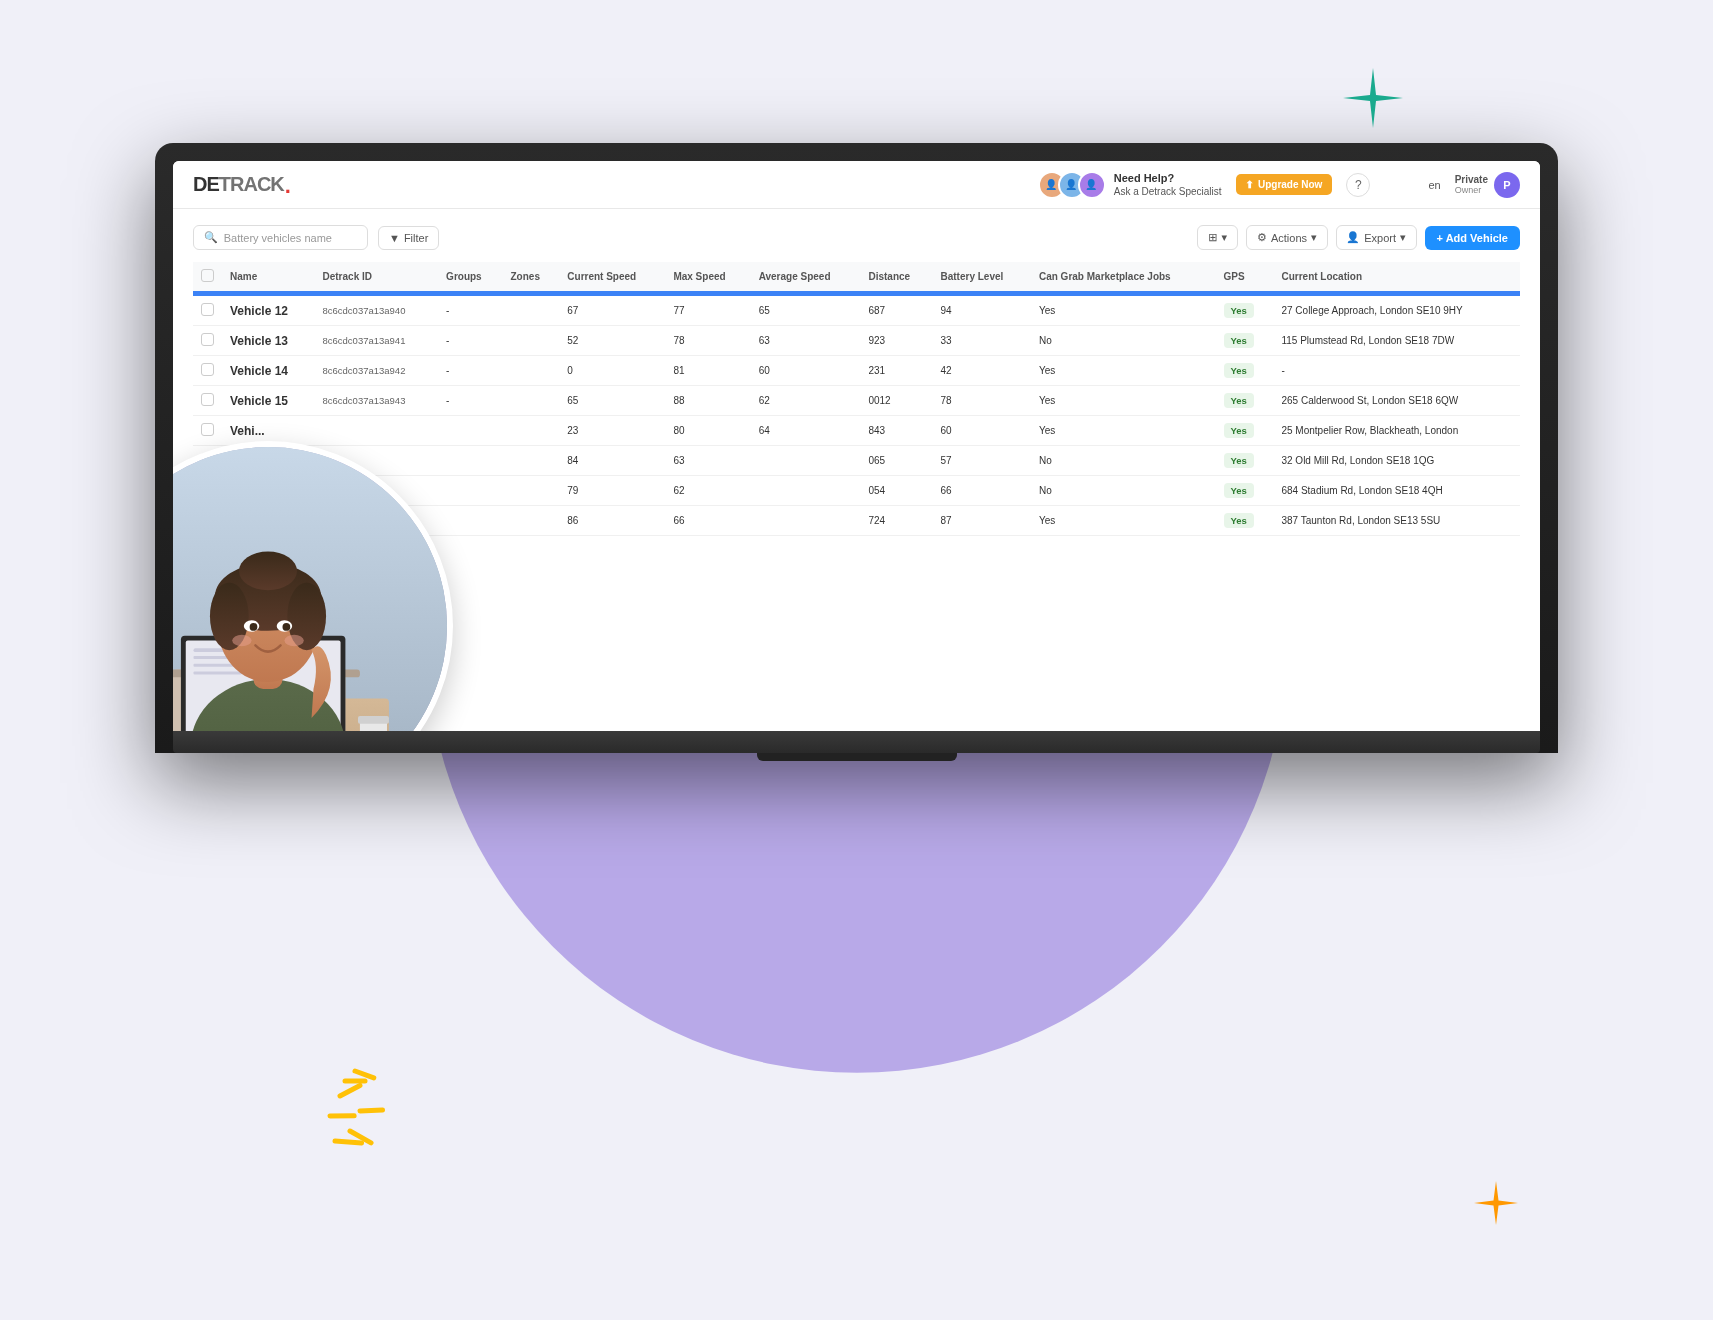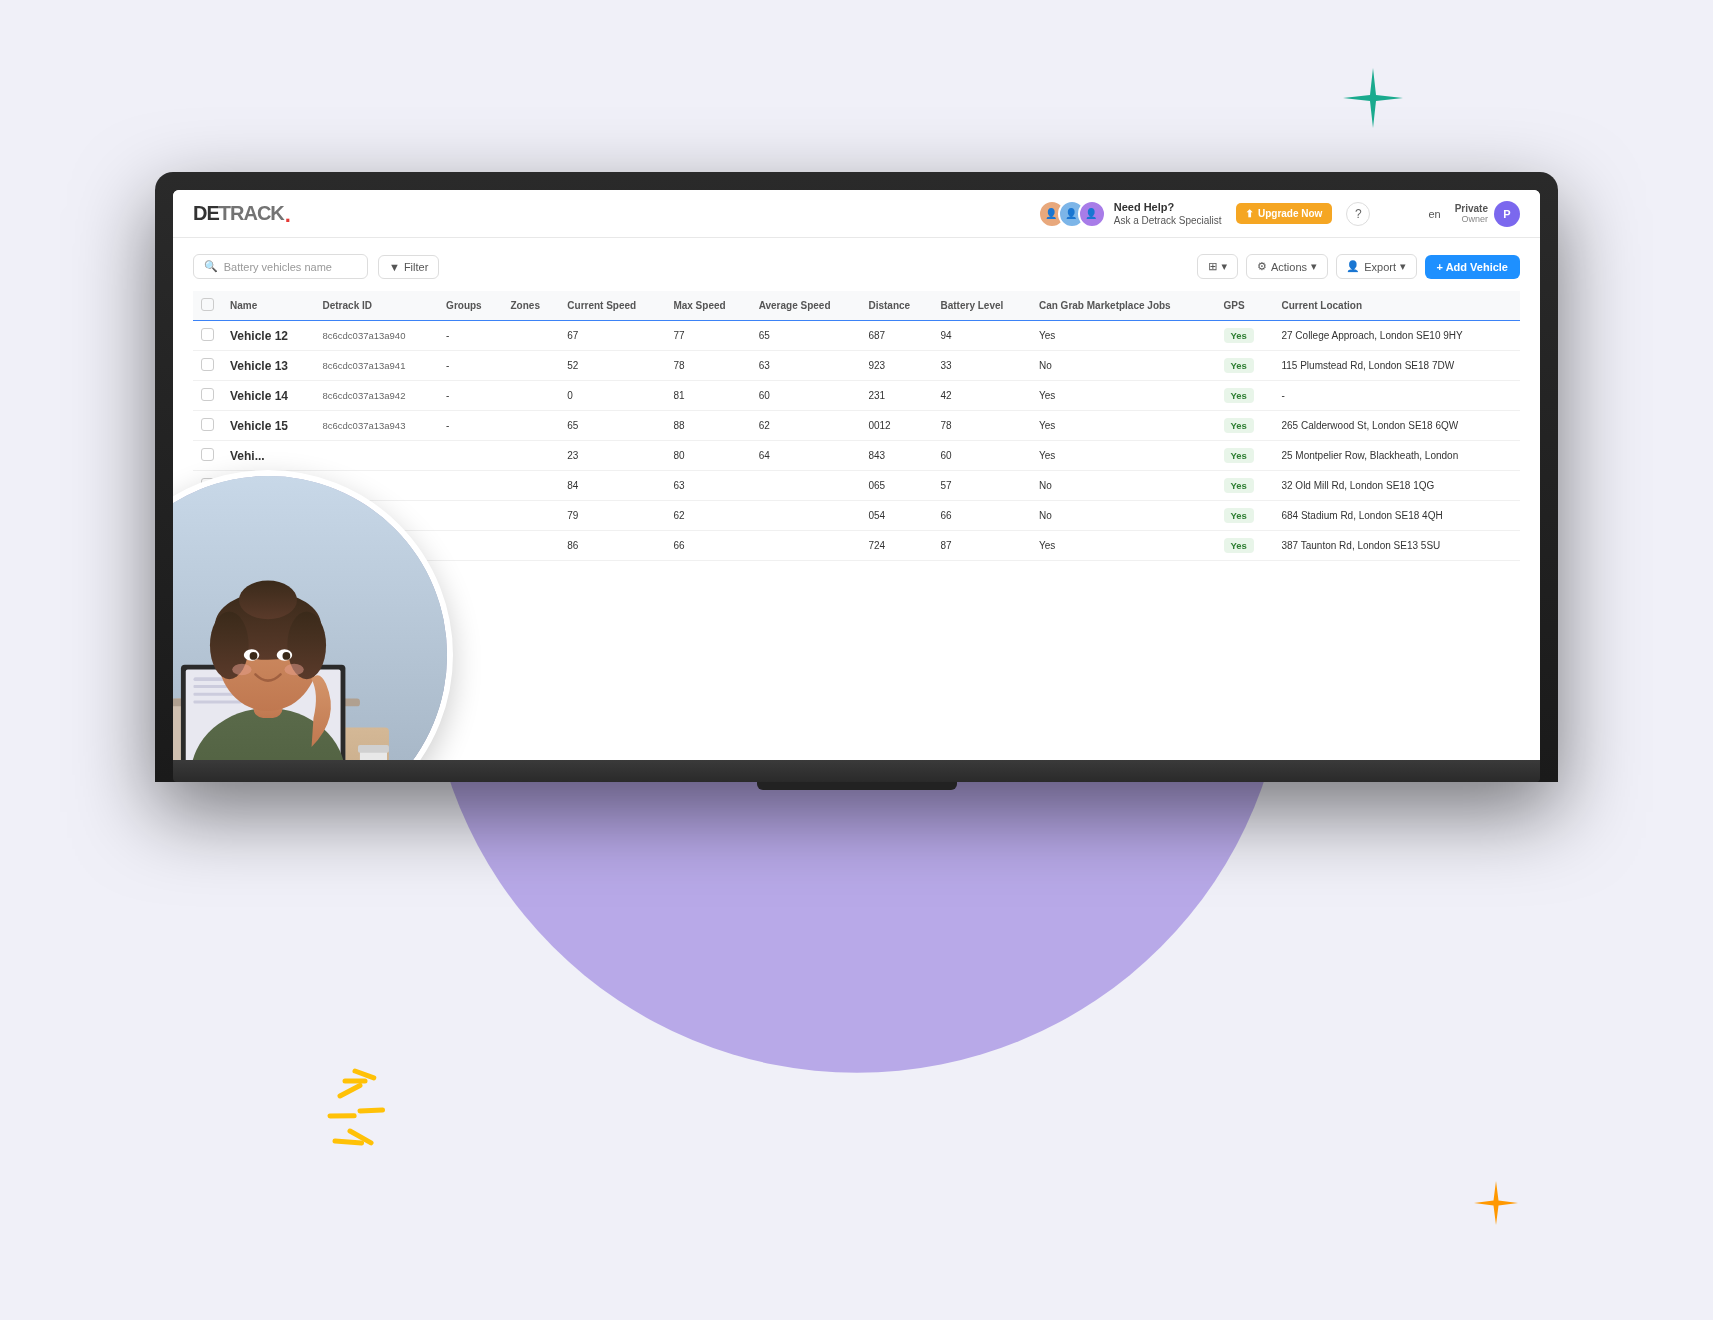--- a/index.html
+++ b/index.html
@@ -42,21 +42,21 @@
       bottom: 95px;
       right: 195px;
       width: 44px;
       height: 44px;
       z-index: 10;
     }
 
     
     .laptop-wrapper {
       position: absolute;
-      top: 172px;
+      top: 143px;
       left: 155px;
       right: 155px;
       z-index: 5;
     }
 
     .laptop-outer {
       background: linear-gradient(180deg, #2a2a2a 0%, #1a1a1a 100%);
       border-radius: 18px 18px 0 0;
       padding: 18px 18px 0 18px;
       box-shadow: 0 30px 80px rgba(0,0,0,0.5);
@@ -289,21 +289,21 @@
 
     
     .data-table {
       width: 100%;
       border-collapse: collapse;
       font-size: 10.5px;
     }
 
     .data-table th {
       background: #f8f9fa;
-      border-bottom: 1px solid #3b82f6;
+      border-bottom: 5px solid #3b82f6;
       padding: 7px 8px;
       text-align: left;
       color: #555;
       font-weight: 600;
       white-space: nowrap;
       font-size: 10px;
     }
 
     .data-table td {
       padding: 7px 8px;
@@ -422,21 +422,21 @@
           <button class="upgrade-btn">
             <span>⬆</span>
             <span>Upgrade Now</span>
           </button>
 
           <div class="header-icon">?</div>
 
           <span class="lang-btn">en</span>
 
           <div class="private-owner">
-            <div style="text-align:right;">
+            <div style="">
               <div style="font-size:10px;font-weight:600;">Private</div>
               <div style="font-size:9px;color:#888;">Owner</div>
             </div>
             <div class="private-avatar">P</div>
           </div>
         </div>
       </div>
 
       <div class="table-container">
 

